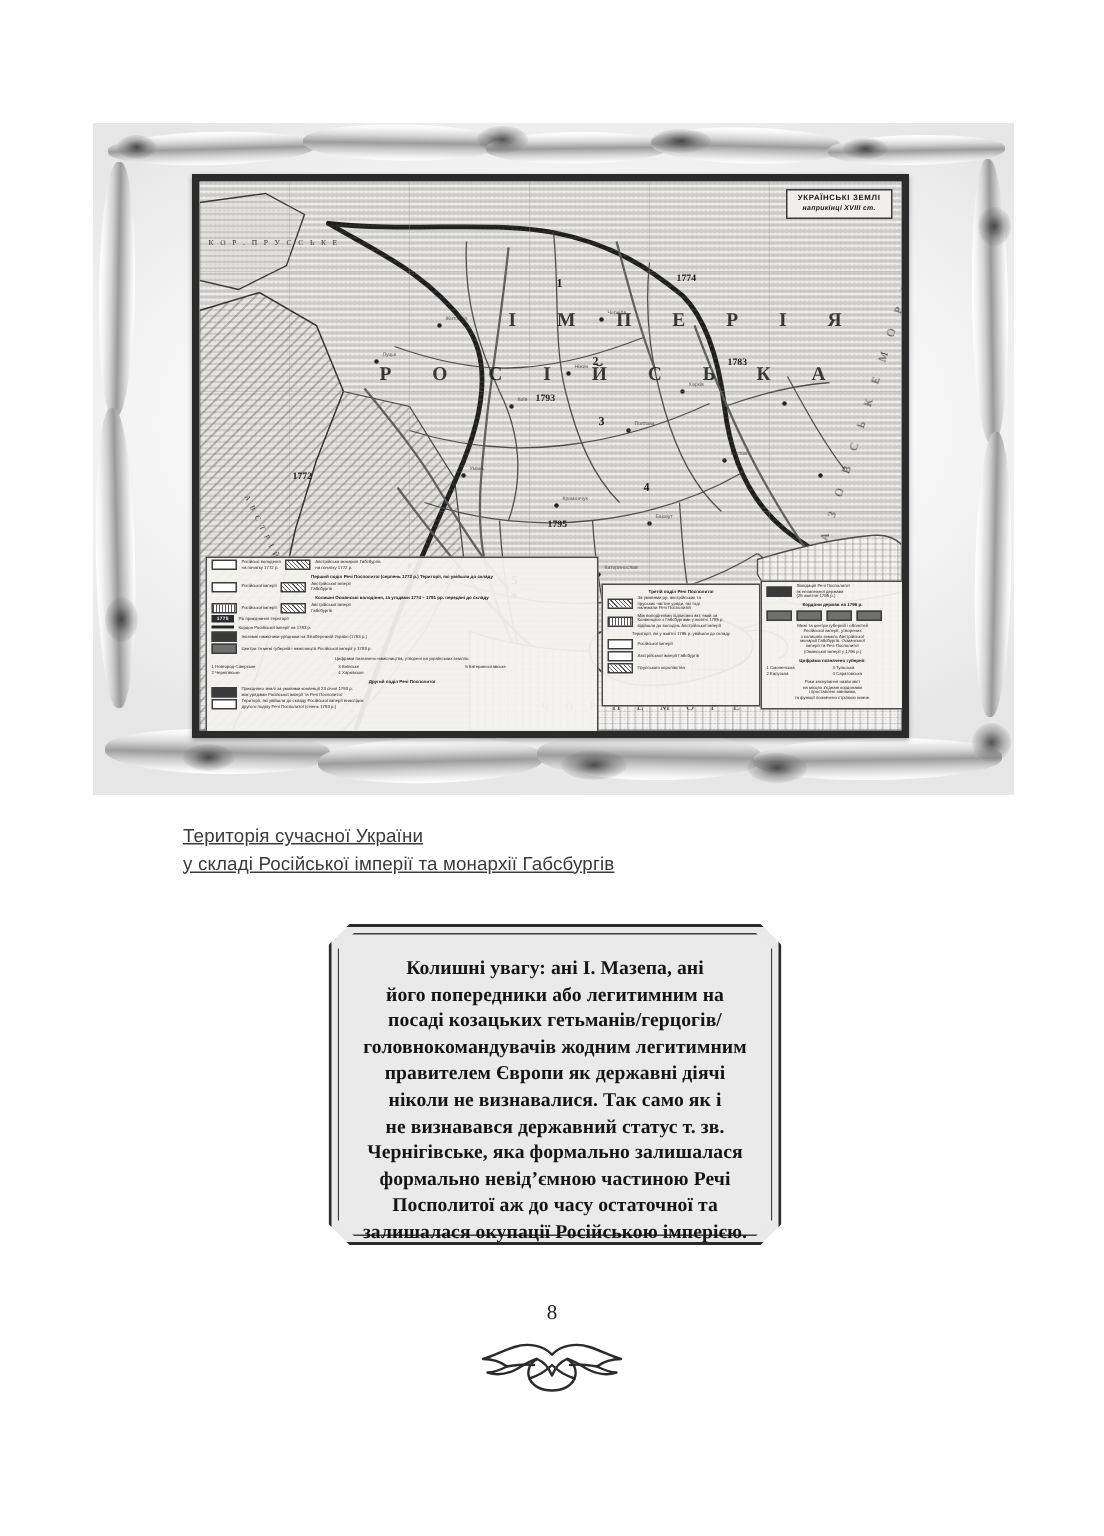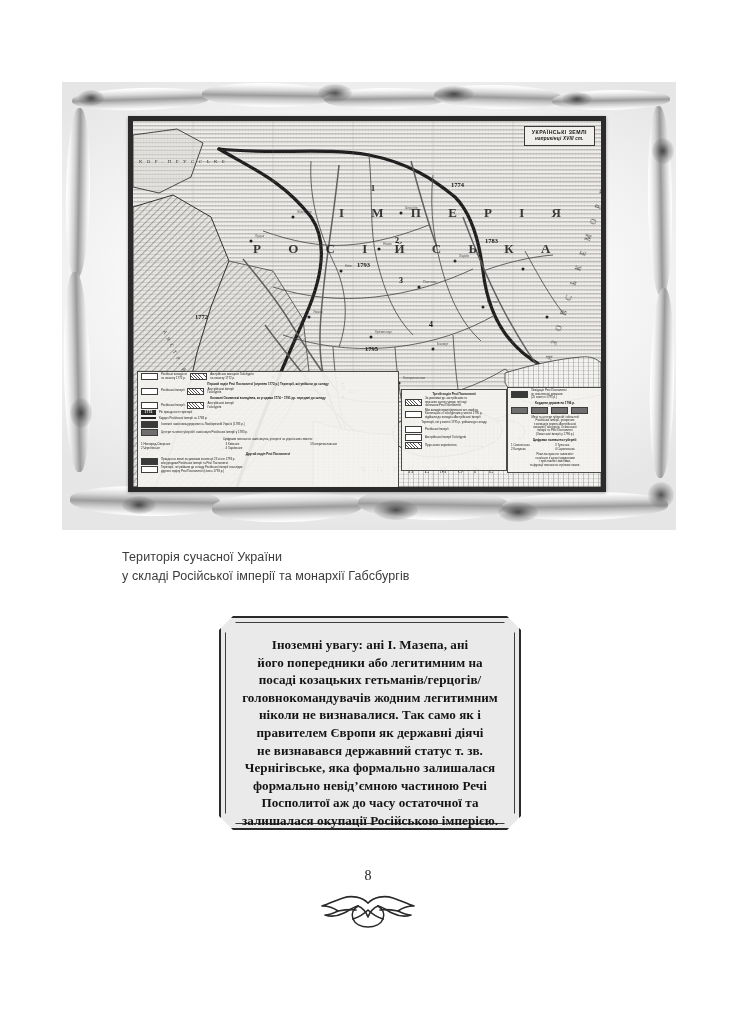--- a/index.html
+++ b/index.html
@@ -258,20 +258,21 @@
   
   .caption {
     position: absolute;
     left: 122px;
     top: 548px;
     width: 440px;
     font-size: 12.5px;
     line-height: 1.48;
     color: #3a3a3a;
     letter-spacing: .1px;
+    text-decoration: underline;
   }
   .caption span { display: block; }
 
   
   .notebox {
     position: absolute;
     left: 219px;
     top: 616px;
     width: 302px;
     height: 214px;
@@ -678,26 +679,26 @@
 
   <div class="caption">
     <span>Територія сучасної України</span>
     <span>у складі Російської імперії та монархії Габсбургів</span>
   </div>
 
   <div class="notebox">
     <div class="nb-outer"></div>
     <div class="nb-inner"></div>
     <div class="nb-text">
-      <span>Іноземні увагу: ані І. Мазепа, ані</span>
+      <span>Колишні увагу: ані І. Мазепа, ані</span>
       <span>його попередники або легитимним на</span>
       <span>посаді козацьких гетьманів/герцогів/</span>
       <span>головнокомандувачів жодним легитимним</span>
+      <span>правителем Європи як державні діячі</span>
       <span>ніколи не визнавалися. Так само як і</span>
-      <span>правителем Європи як державні діячі</span>
       <span>не визнавався державний статус т. зв.</span>
       <span>Чернігівське, яка формально залишалася</span>
       <span>формально невід’ємною частиною Речі</span>
       <span>Посполитої аж до часу остаточної та</span>
       <span>залишалася окупації Російською імперією.</span>
     </div>
   </div>
 
   <div class="folio">8</div>
 

